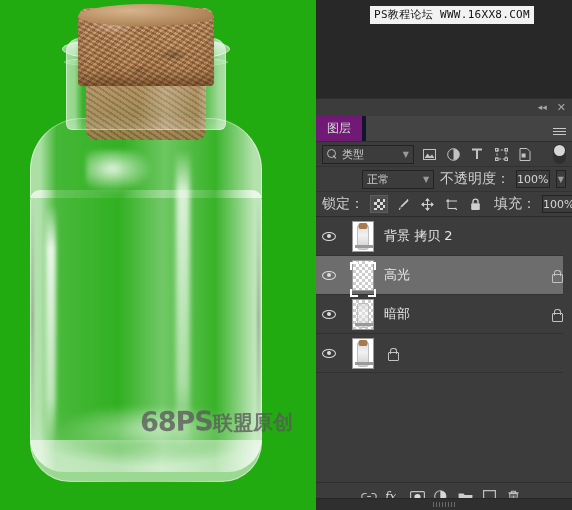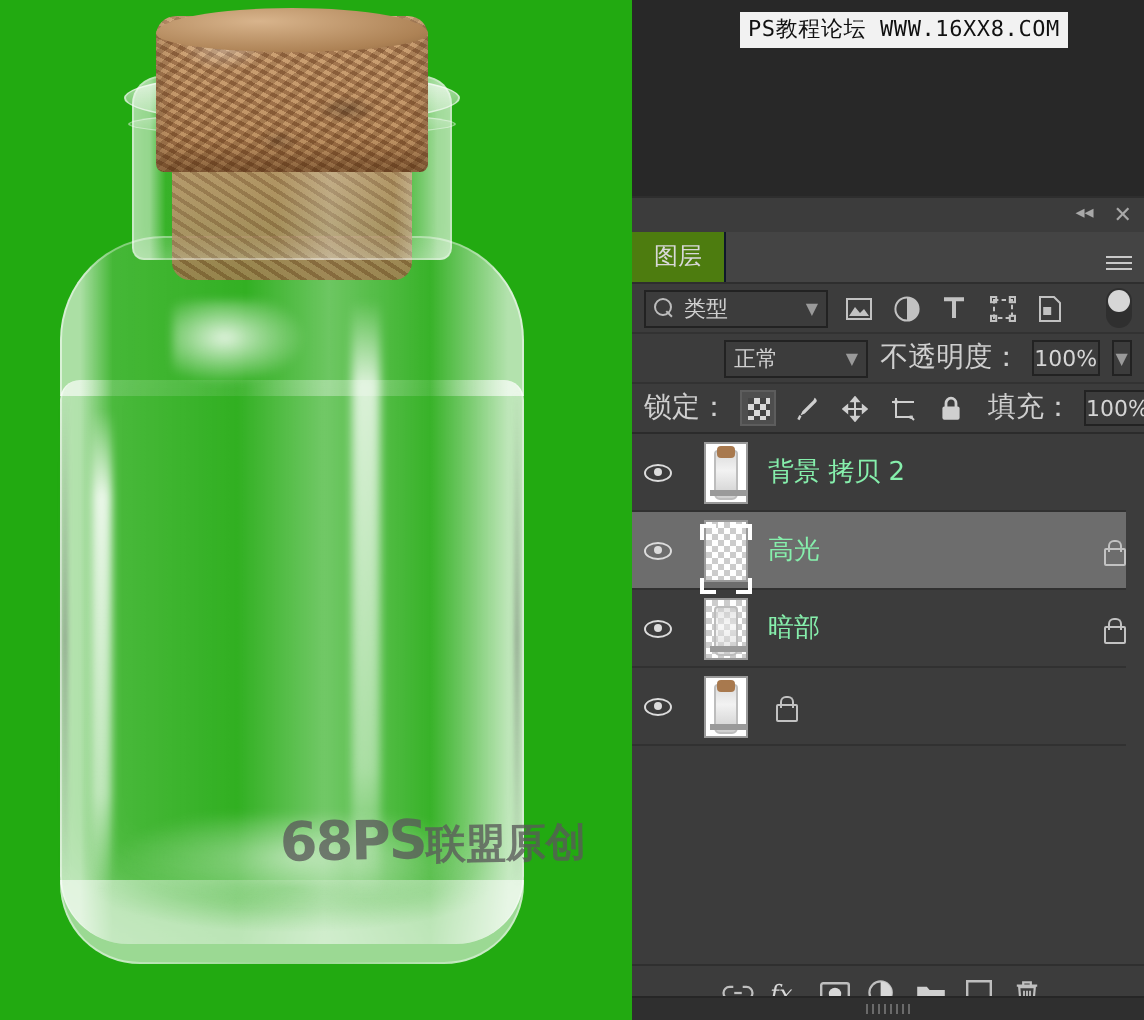--- a/index.html
+++ b/index.html
@@ -154,23 +154,23 @@
     justify-content: flex-end; padding-right: 6px; gap: 10px;
   }
   .tiny-icn { color: #a8a8a8; font-size: 9px; line-height: 1; cursor: pointer; }
   .tiny-icn.x { font-size: 11px; }
 
   .tabrow {
     height: 26px; background: #444; display: flex; align-items: stretch;
     border-bottom: 1px solid #2e2e2e;
   }
   .tab {
-    background: #4d7c0f; color: #d8d8d8; font-size: 12px;
+    background: #701a75; color: #d8d8d8; font-size: 12px;
     padding: 0 11px; display: flex; align-items: center;
-    border-right: 1px solid #0f172a;
+    border-right: 4px solid #0f172a;
   }
   .tabrow .spacer { flex: 1; }
   .burger { width: 26px; display: flex; align-items: center; justify-content: center; }
   .burger i { display:block; width:13px; height:1px; background:#c9c9c9; box-shadow:0 3px 0 #c9c9c9, 0 6px 0 #c9c9c9; }
 
   .controls { background: #3c3c3c; padding: 0; }
 
   .row { display: flex; align-items: center; height: 25px; padding: 0 6px; gap: 6px; }
   .row.filter { border-bottom: 1px solid #323232; justify-content: flex-end; }
   .row.blend  { border-bottom: 1px solid #323232; }
@@ -250,21 +250,21 @@
   .thumb .mini-label {
     position:absolute; left:2px; bottom:3px; width:18px; height:3px; background:#9a9a9a;
   }
   .thumb.dim .mini-jar { background:linear-gradient(rgba(210,210,210,.55),rgba(240,240,240,.5) 40%,rgba(200,200,200,.5)); }
   .sel-marks { position:absolute; left:8px; top:2px; width:26px; height:35px; pointer-events:none; }
   .sel-marks span { position:absolute; width:8px; height:8px; border:2px solid #fff; }
   .sel-marks .tl { left:0; top:0; border-right:none; border-bottom:none; }
   .sel-marks .tr { right:0; top:0; border-left:none; border-bottom:none; }
   .sel-marks .bl { left:0; bottom:0; border-right:none; border-top:none; }
   .sel-marks .br { right:0; bottom:0; border-left:none; border-top:none; }
-  .lname { color:#86efac; font-size:13px; flex:1; white-space:nowrap; }
+  .lname { color:#e5e5e5; font-size:13px; flex:1; white-space:nowrap; }
   .lockmark { width:16px; display:flex; align-items:center; justify-content:center; color:#bdbdbd; }
   .padlock { width:9px; height:11px; position:relative; }
   .padlock::before { content:""; position:absolute; left:2px; top:0; width:5px; height:5px; border:1.3px solid #c2c2c2; border-bottom:none; border-radius:3px 3px 0 0; }
   .padlock::after  { content:""; position:absolute; left:0; top:4px; width:9px; height:7px; border:1.3px solid #c2c2c2; border-radius:1px; }
 
   .panel-bottom {
     height: 28px; background: #3c3c3c; border-top: 1px solid #2f2f2f;
     display:flex; align-items:center; justify-content:center; gap: 8px;
     padding-right: 6px;
   }

